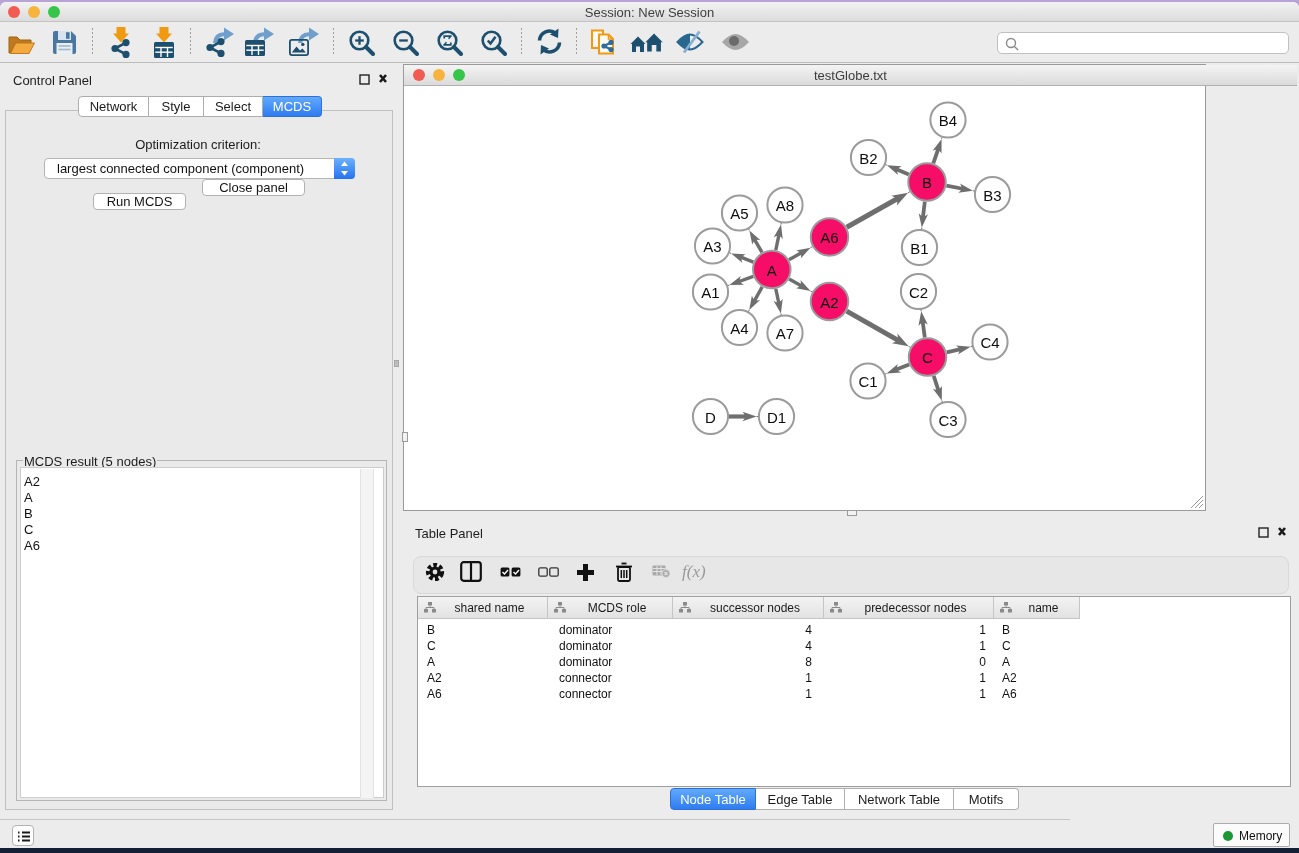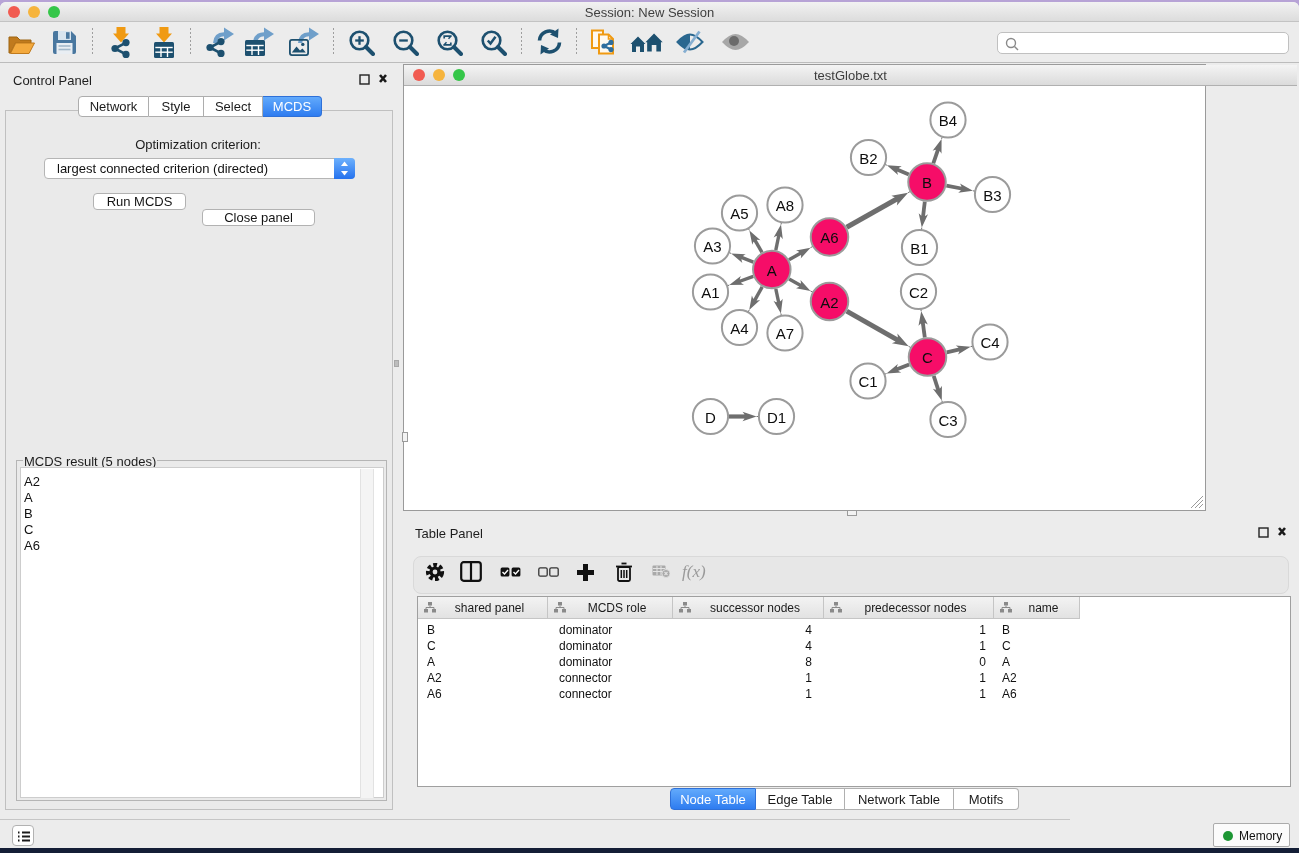--- a/index.html
+++ b/index.html
@@ -208,28 +208,28 @@
         <path d="M21 1 L27 8 M27 1 L21 8" stroke="#1a1a1a" stroke-width="2.6"></path>
       </svg>
     <div class="abs" id="cp-box"></div>
     <div class="abs tabs" style="left:78px; top:33px; width:245px;">
       <div class="tab first" style="left:0; width:71px;">Network</div>
       <div class="tab" style="left:71px; width:55px;">Style</div>
       <div class="tab" style="left:126px; width:59px;">Select</div>
       <div class="tab sel last" style="left:185px; width:59px;">MCDS</div>
     </div>
     <div class="abs" id="opt-label">Optimization criterion:</div>
-    <div class="abs" id="dropdown"><span style="padding-left:12px;">largest connected criterion (directed)</span>
+    <div class="abs" id="dropdown"><span style="padding-left:12px;">largest connected component (component)</span>
       <div class="abs" id="dd-btn"><svg width="21" height="21">
             <path d="M10.5 3.5 L14 8 L7 8 Z" fill="#fff"></path>
             <path d="M10.5 17.5 L14 13 L7 13 Z" fill="#fff"></path>
           </svg></div>
     </div>
     <div class="abs btn" style="left:93px; top:130px; width:93px; height:17px; line-height:16px;">Run MCDS</div>
-    <div class="abs btn" style="left:202px; top:146px; width:113px; height:17px; line-height:16px;">Close panel</div>
+    <div class="abs btn" style="left:202px; top:116px; width:103px; height:17px; line-height:16px;">Close panel</div>
     <div class="abs" id="fieldset">
       <div class="abs" id="fs-legend">MCDS result (5 nodes)</div>
       <div class="abs" id="fs-list">
         <div style="padding:6px 0 0 3px; line-height:16px;">A2<br>A<br>B<br>C<br>A6</div>
         <div class="abs" id="fs-scroll"></div>
       </div>
     </div>
   </div>
   <div class="abs" id="netwin">
     <div class="abs" id="nw-title">
@@ -407,21 +407,21 @@
     <div class="abs" id="tbl-box">
       <div class="hcell" style="left:0px; width:130px;"><svg width="12" height="11" style="position:absolute;left:6px;top:5px;">
             <g fill="#8a8a8a">
               <rect x="4" y="0" width="4" height="3.5"></rect>
               <rect x="0" y="7" width="4" height="3.5"></rect>
               <rect x="8" y="7" width="4" height="3.5"></rect>
             </g>
             <g stroke="#8a8a8a" stroke-width="1">
               <path d="M6 3.5 L6 5.5 M2 7 L2 5.5 L10 5.5 L10 7" fill="none"></path>
             </g>
-          </svg><span style="padding-left:14px;">shared panel</span></div>
+          </svg><span style="padding-left:14px;">shared name</span></div>
 <div class="hcell" style="left:130px; width:125px;"><svg width="12" height="11" style="position:absolute;left:6px;top:5px;">
             <g fill="#8a8a8a">
               <rect x="4" y="0" width="4" height="3.5"></rect>
               <rect x="0" y="7" width="4" height="3.5"></rect>
               <rect x="8" y="7" width="4" height="3.5"></rect>
             </g>
             <g stroke="#8a8a8a" stroke-width="1">
               <path d="M6 3.5 L6 5.5 M2 7 L2 5.5 L10 5.5 L10 7" fill="none"></path>
             </g>
           </svg><span style="padding-left:14px;">MCDS role</span></div>

